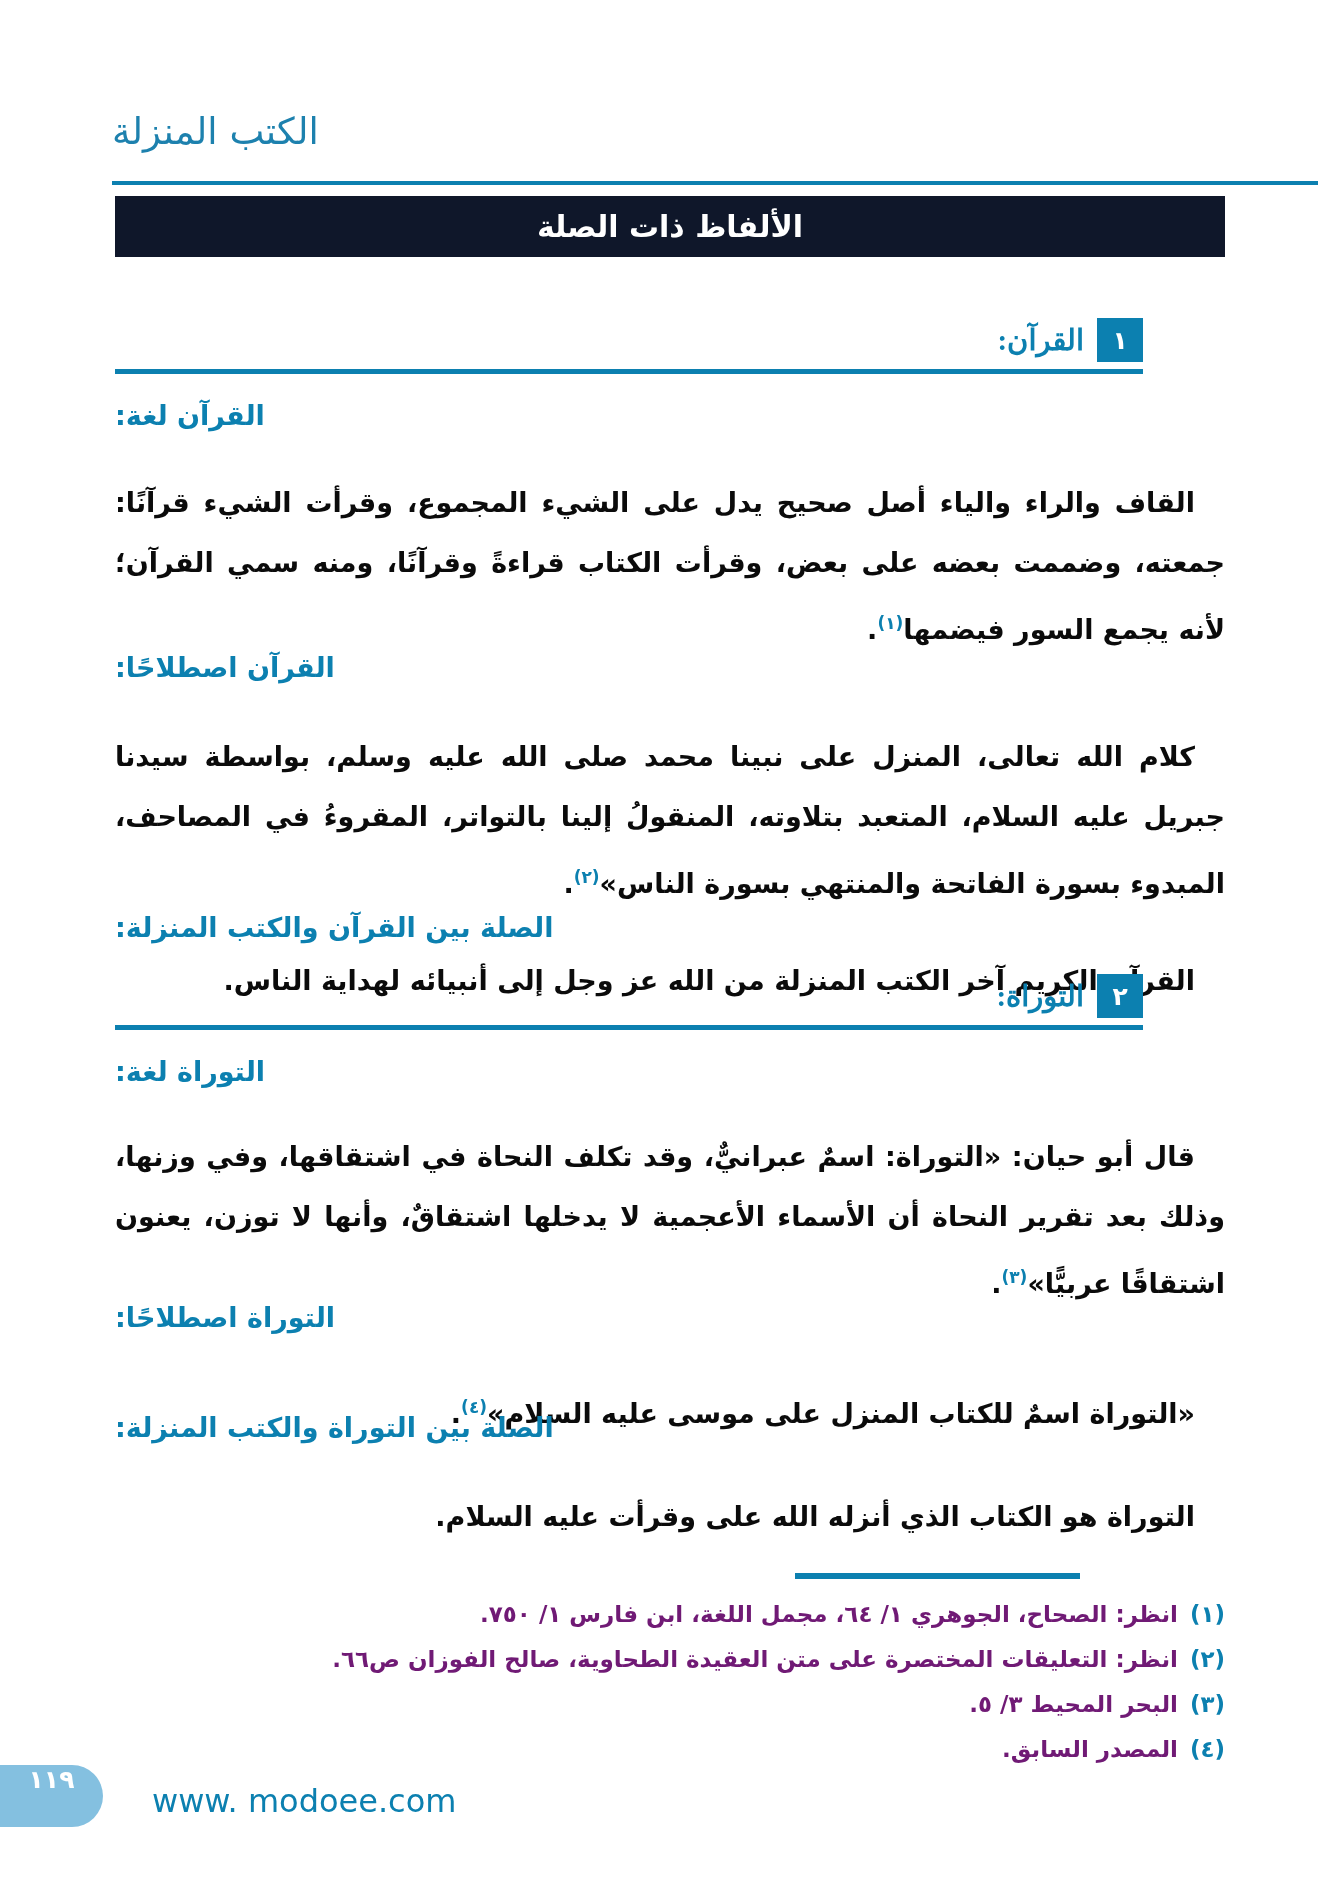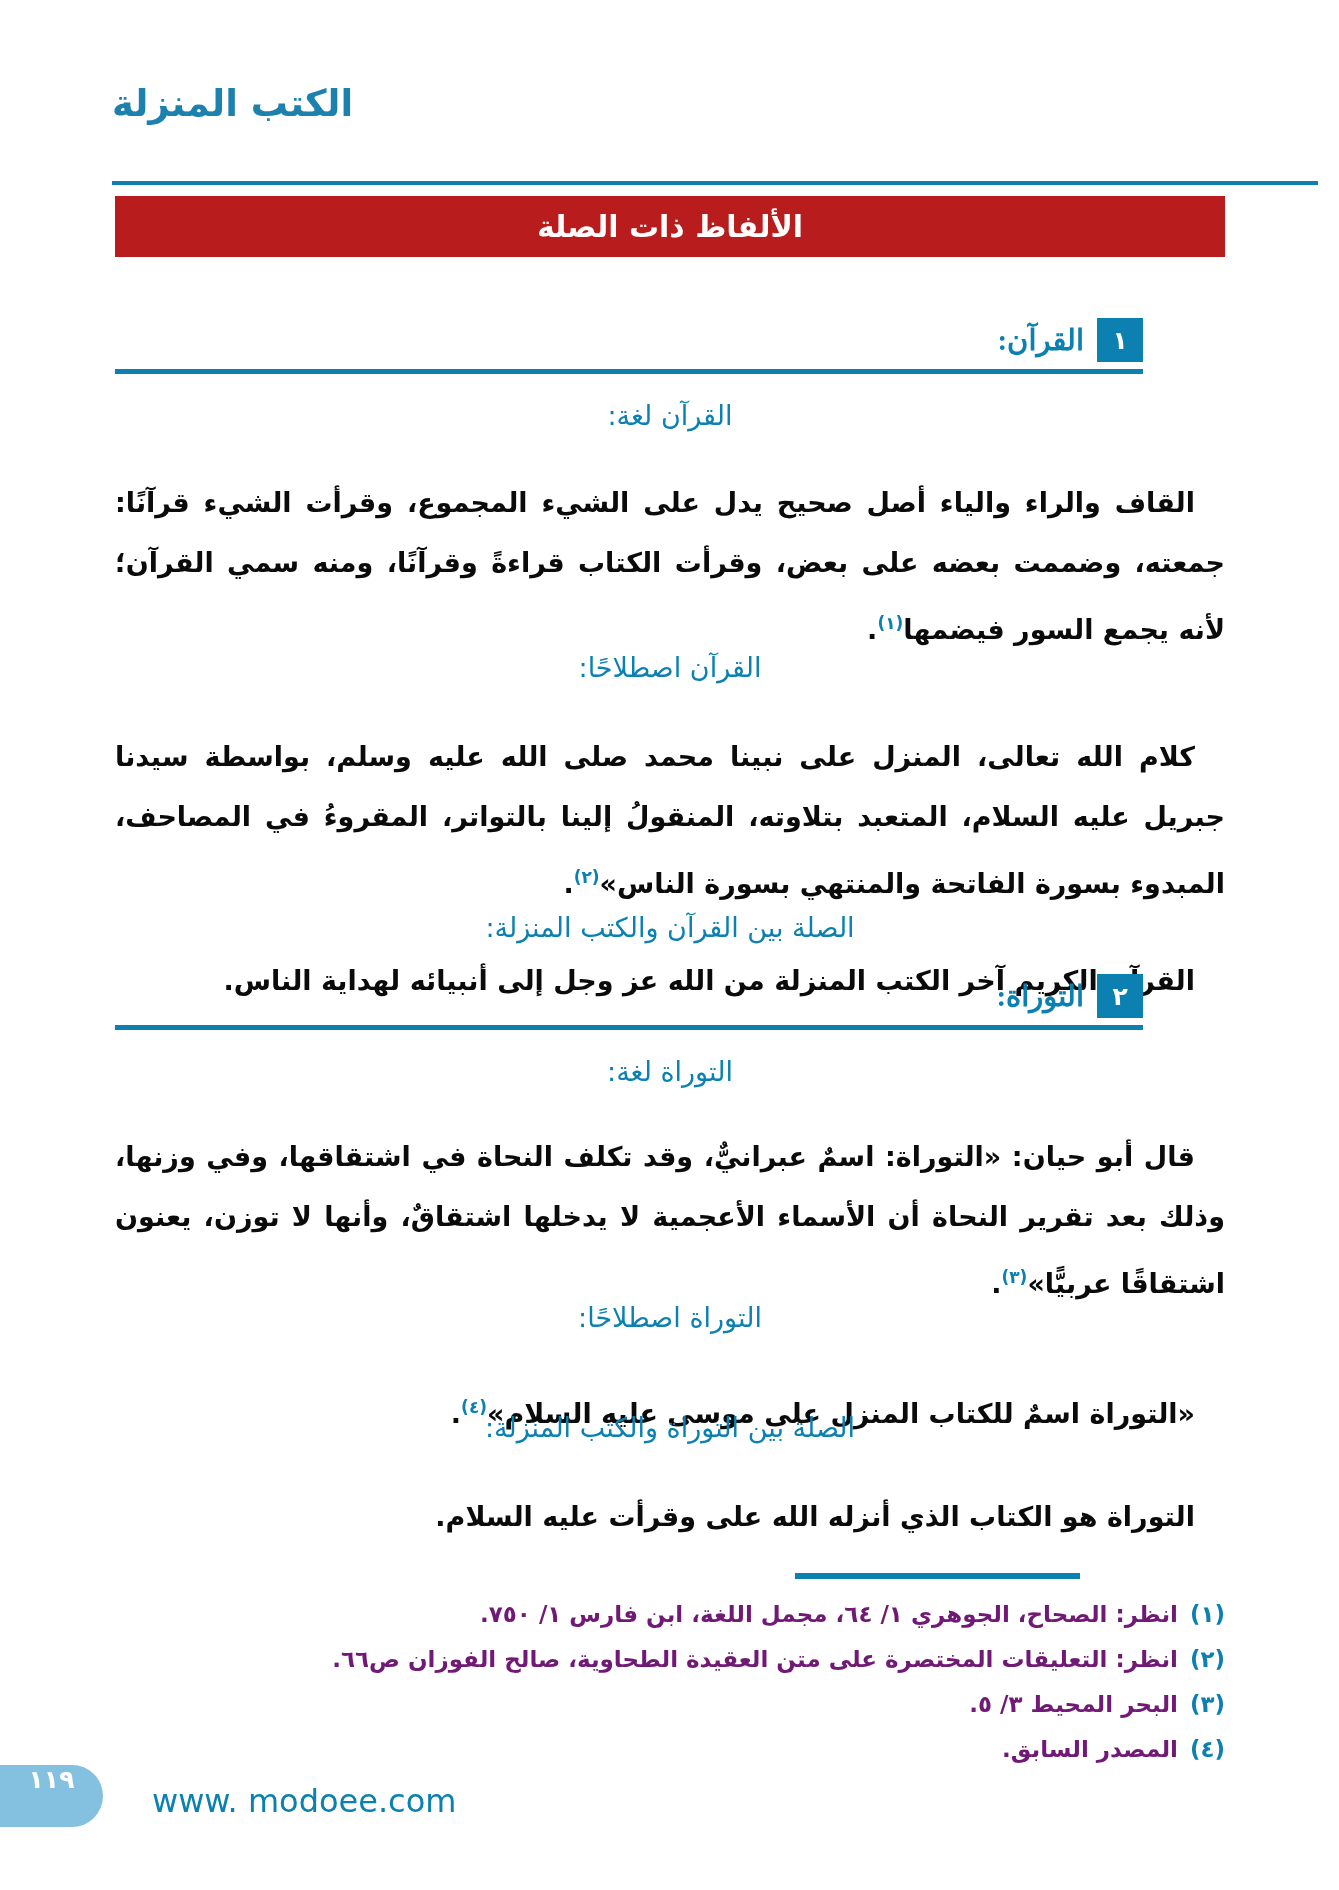--- a/index.html
+++ b/index.html
@@ -3,47 +3,47 @@
 <meta charset="utf-8">
 <style>
   html,body{margin:0;padding:0;background:#e8e8e8;}
   .page{
     position:relative;width:1339px;height:1890px;margin:0 auto;
     background:#ffffff;overflow:hidden;
     font-family:"DejaVu Sans",sans-serif;direction:rtl;
   }
   
   .calligraphy{
-    position:absolute;top:74px;left:112px;
-    color:#1d81ae;font-size:37px;font-weight:bold;line-height:1.6;
+    position:absolute;top:102px;left:112px;
+    color:#1d81ae;font-size:37px;font-weight:normal;line-height:1.6;
   }
   .header-rule{position:absolute;top:181px;left:112px;width:1206px;height:4px;background:#0c80b0;}
   
   .title-bar{
     position:absolute;top:196px;left:115px;width:1110px;height:61px;
-    background:#b91c1c;display:flex;align-items:center;justify-content:center;
+    background:#0f172a;display:flex;align-items:center;justify-content:center;
   }
   .title-bar .t{color:#ffffff;font-size:30px;font-weight:bold;}
   
   .sec-head{position:absolute;right:196px;display:flex;align-items:center;gap:13px;}
   .sec-head.s1{top:318px;}
   .sec-head.s2{top:974px;}
   .sec-badge{
     width:46px;height:44px;background:#0c80b0;flex:0 0 auto;
     display:flex;align-items:center;justify-content:center;
     color:#ffffff;font-size:25px;font-weight:bold;
   }
   .sec-title{color:#0c80b0;font-size:29px;font-weight:bold;white-space:nowrap;font-family:Liberation Serif, serif;}
   .sec-rule{position:absolute;left:115px;width:1028px;height:5px;background:#0c80b0;}
   .sec-rule.r1{top:369px;}
   .sec-rule.r2{top:1025px;}
   
   .sub-head{
-    position:absolute;right:114px;left:115px;text-align:center;
-    color:#0c80b0;font-size:27px;font-weight:normal;
+    position:absolute;right:114px;left:115px;text-align:left;
+    color:#0c80b0;font-size:27px;font-weight:bold;
   }
   
   .para{
     position:absolute;right:114px;left:115px;
     font-size:27px;font-weight:bold;color:#0b0b0b;
     line-height:60px;text-align:justify;text-align-last:right;text-indent:30px;
   }
   .fn-mark{color:#0c80b0;font-size:17px;vertical-align:super;font-weight:bold;text-indent:0;}
   
   .fn-divider{position:absolute;top:1573px;left:795px;width:285px;height:6px;background:#0c80b0;}

